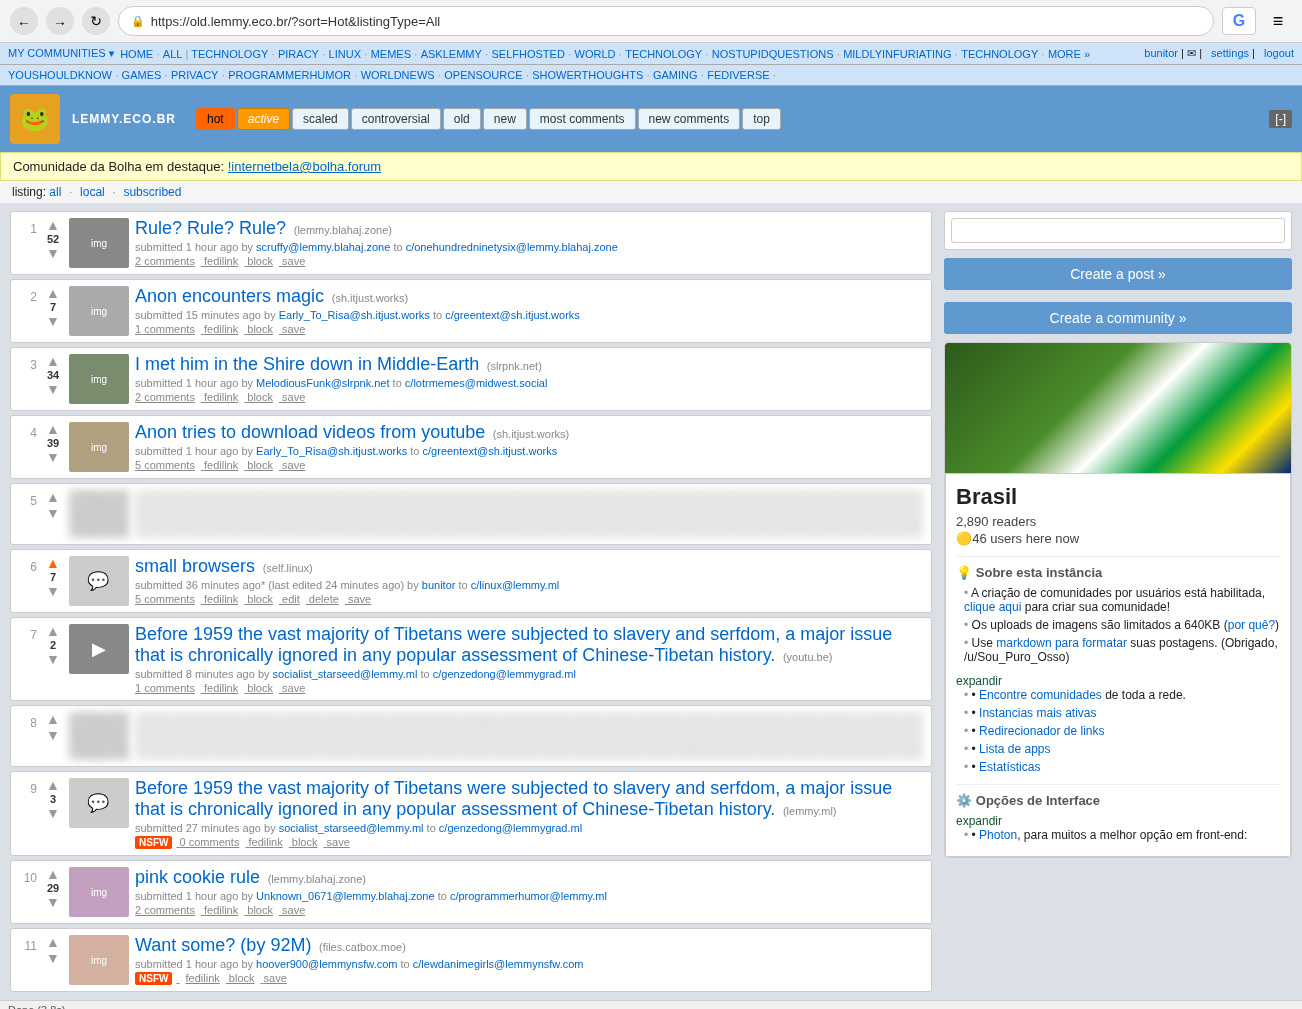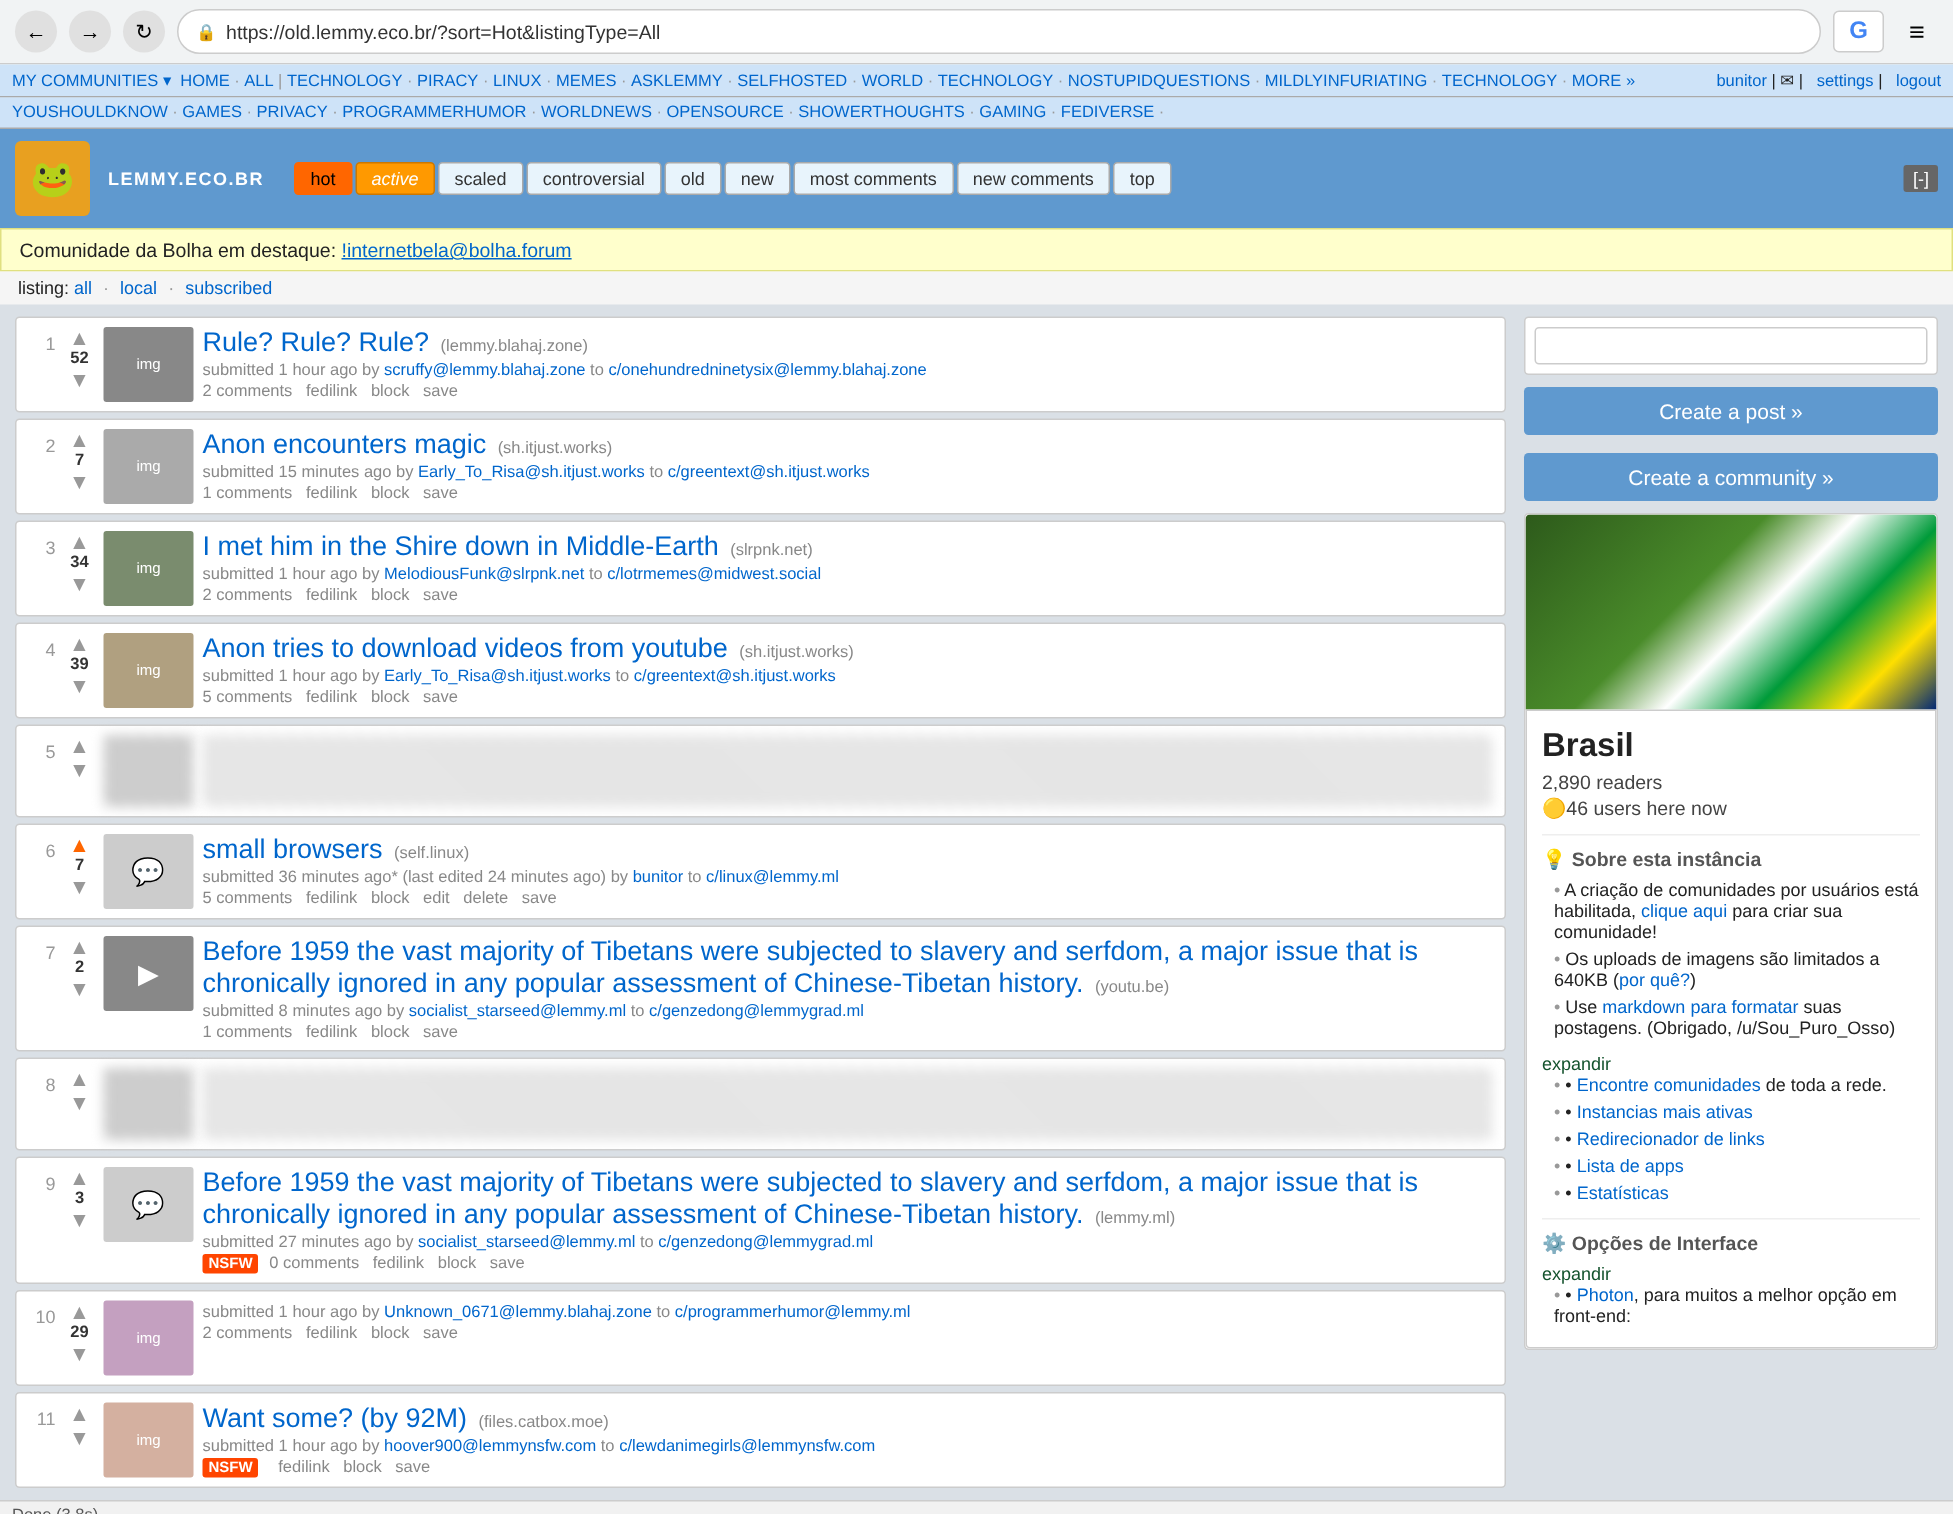--- a/index.html
+++ b/index.html
@@ -148,35 +148,35 @@
     .vote-count { font-size: 11px; font-weight: bold; color: #333; }
     .post-thumb {
       width: 60px; height: 50px; background: #ccc; flex-shrink: 0;
       border-radius: 2px; overflow: hidden; display: flex; align-items: center; justify-content: center;
     }
     .post-content { flex: 1; min-width: 0; }
     .post-title { font-size: 18px; color: #0066cc; text-decoration: none; font-weight: normal; }
     .post-domain { font-size: 11px; color: #888; margin-left: 4px; }
     .post-meta { font-size: 11px; color: #888; margin-top: 2px; }
     .post-meta a { color: #0066cc; text-decoration: none; }
-    .post-actions { font-size: 11px; color: #888; margin-top: 2px; }
+    .post-actions { font-size: 11px; color: #888; margin-top: 2px; text-decoration: underline; }
     .post-actions a { color: #888; text-decoration: none; margin-right: 6px; }
     .nsfw-badge {
       background: #ff4500; color: white; font-size: 10px; font-weight: bold;
       padding: 1px 4px; border-radius: 2px; display: inline-block; margin-right: 4px;
     }
 
     
     .post-title-long {
       font-size: 18px; color: #0066cc; text-decoration: none;
     }
 
     
     .sidebar {
-      width: 276px; flex-shrink: 0;
+      width: 348px; flex-shrink: 0;
       display: flex; flex-direction: column; gap: 8px;
     }
 
     .sidebar-search {
       background: white; border: 1px solid #ccc; border-radius: 3px;
       padding: 6px;
     }
     .sidebar-search input {
       width: 100%; padding: 4px 8px; border: 1px solid #ccc;
       border-radius: 3px; font-size: 13px;
@@ -502,20 +502,21 @@
         <span class="post-rank">10</span>
         <div class="post-vote">
           <button class="vote-btn">▲</button>
           <span class="vote-count">29</span>
           <button class="vote-btn">▼</button>
         </div>
         <div class="post-thumb" style="background:#c4a0c0;">
           <span style="color:white; font-size:10px;">img</span>
         </div>
         <div class="post-content">
+          <div><a class="post-title" href="#">pink cookie rule</a> <span class="post-domain">(lemmy.blahaj.zone)</span></div>
           <div class="post-meta">submitted 1 hour ago by <a href="#">Unknown_0671@lemmy.blahaj.zone</a> to <a href="#">c/programmerhumor@lemmy.ml</a></div>
           <div class="post-actions"><a href="#">2 comments</a> <a href="#">fedilink</a> <a href="#">block</a> <a href="#">save</a></div>
         </div>
       </div>
 
       <div class="post-item">
         <span class="post-rank">11</span>
         <div class="post-vote">
           <button class="vote-btn">▲</button>
           <span class="vote-count"></span>

